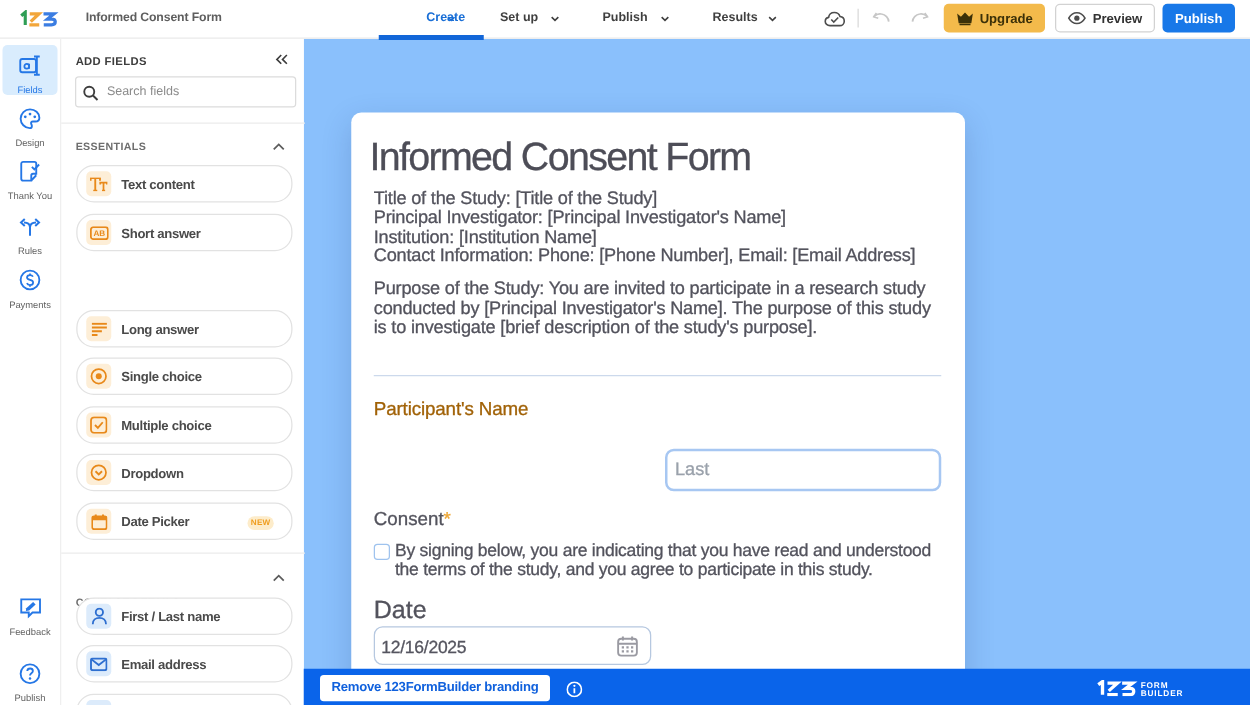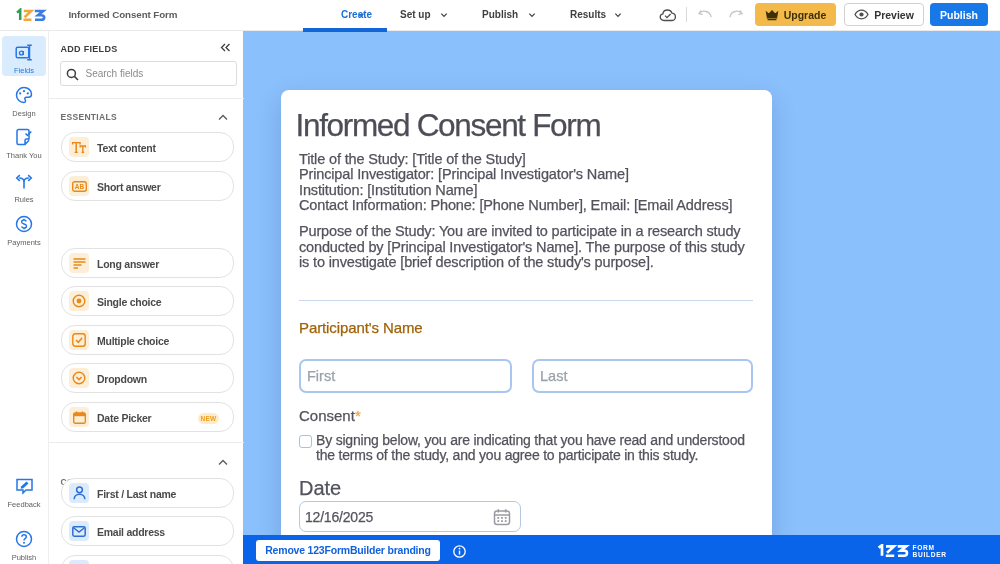--- a/index.html
+++ b/index.html
@@ -56,23 +56,20 @@
 </head>
 <body>
 
 <div id="canvas">
   <div id="card">
     <div id="h1">Informed Consent Form</div>
     <div class="body1">Title of the Study: [Title of the Study]<br>Principal Investigator: [Principal Investigator's Name]<br>Institution: [Institution Name]<br>Contact Information: Phone: [Phone Number], Email: [Email Address]</div>
     <div class="body2">Purpose of the Study: You are invited to participate in a research study<br>conducted by [Principal Investigator's Name]. The purpose of this study<br>is to investigate [brief description of the study's purpose].</div>
     <div id="carddiv"></div>
     <div id="pname">Participant's Name</div>
-    <div class="inp" style="left:18px; width:213px;">
-        <span>First</span>
-      </div>
     <div class="inp" style="left:251px; width:221px;">
         <span>Last</span>
       </div>
     <div id="consent">Consent<b>*</b></div>
     <div id="cbox"></div>
     <div id="cbtext">By signing below, you are indicating that you have read and understood<br>the terms of the study, and you agree to participate in this study.</div>
     <div id="date">Date</div>
     <div id="dateinp">
         <span id="dateval">12/16/2025</span>
       <svg style="position:absolute; right:9px; top:6px;" width="18" height="18" viewBox="0 0 18 18">

